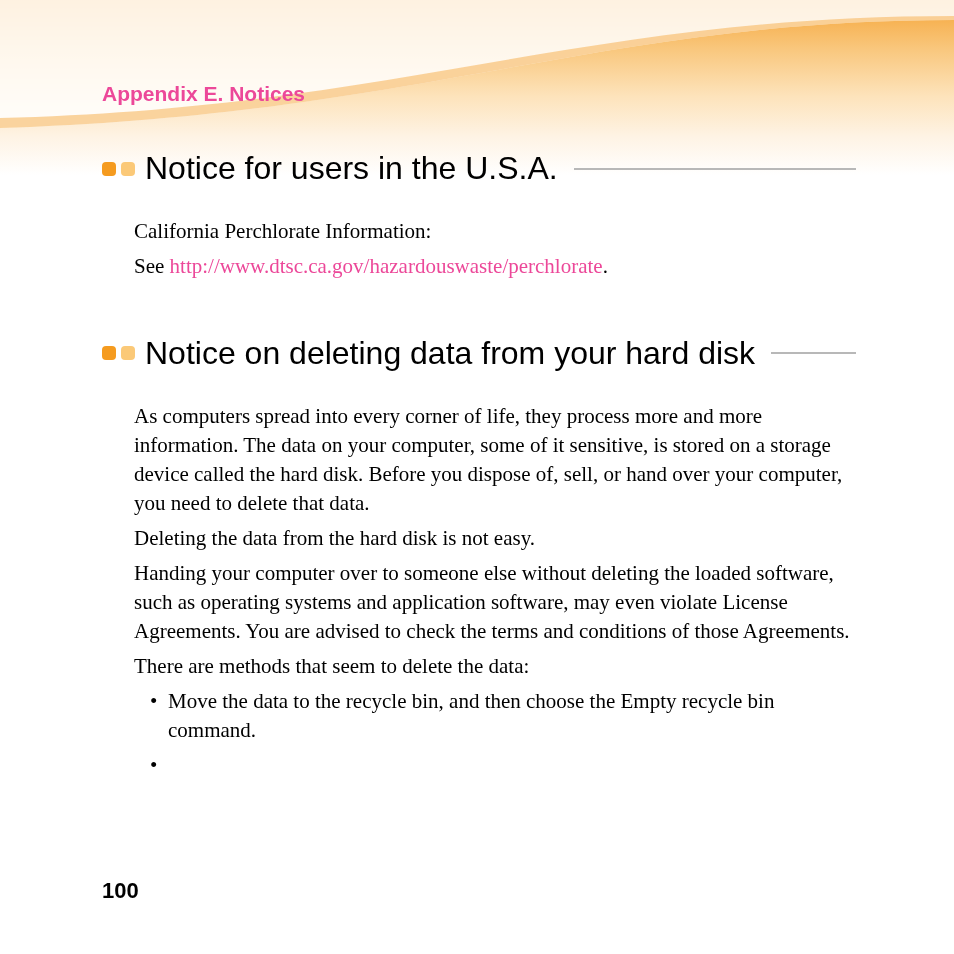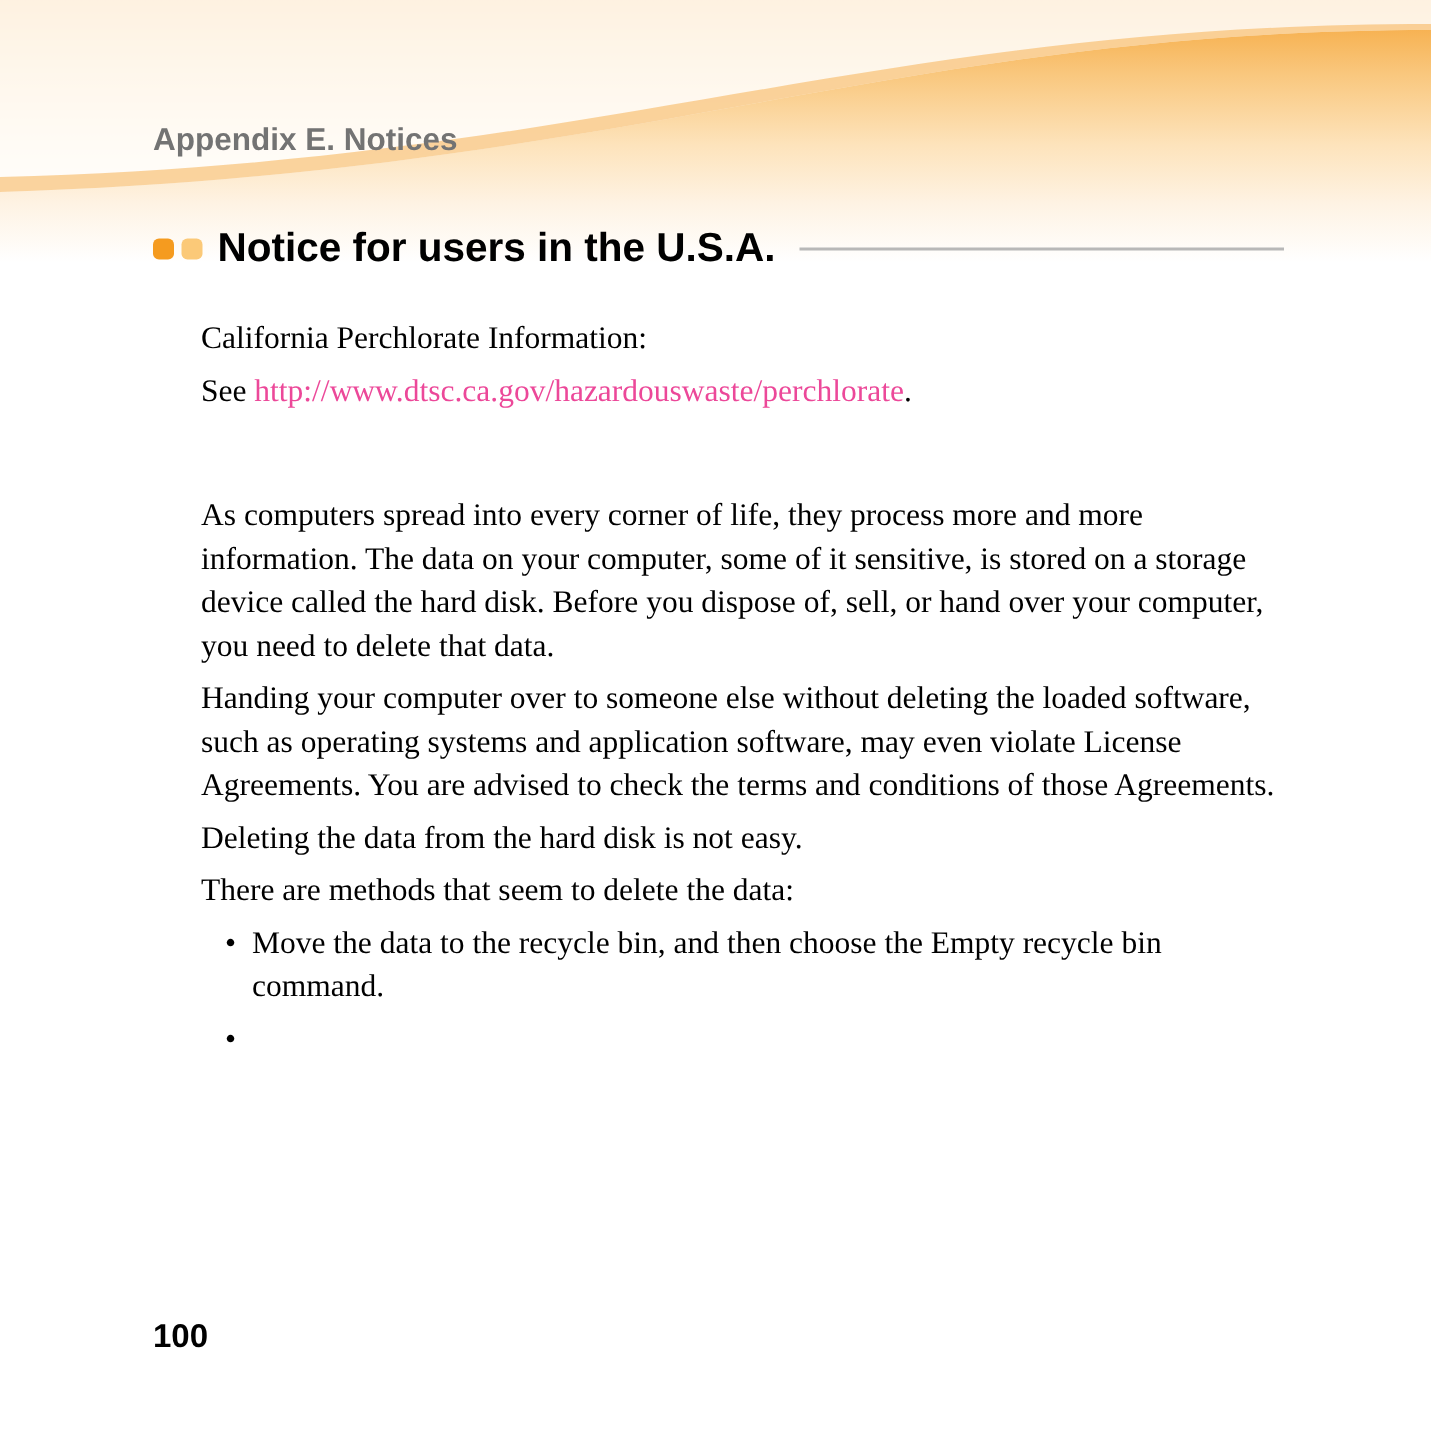--- a/index.html
+++ b/index.html
@@ -24,21 +24,21 @@
       width: 954px; height: 175px;
       z-index: 1;
     }
     .header-title {
       position: absolute;
       top: 82px;
       left: 102px;
       font-family: Arial, Helvetica, sans-serif;
       font-weight: bold;
       font-size: 21px;
-      color: #737373;
+      color: #ec4899;
       z-index: 2;
     }
     .content {
       position: absolute;
       top: 150px;
       left: 102px;
       right: 98px;
       z-index: 2;
     }
     .section-heading {
@@ -53,22 +53,22 @@
       align-items: center;
     }
     .sq {
       width: 14px; height: 14px;
       border-radius: 4px;
     }
     .sq1 { background: #f59b1f; }
     .sq2 { background: #fbc978; }
     .heading-text {
       font-family: Arial, Helvetica, sans-serif;
-      font-weight: bold;
-      font-size: 27px;
+      font-weight: normal;
+      font-size: 32px;
       color: #000;
       white-space: nowrap;
     }
     .heading-line {
       flex: 1;
       height: 2px;
       background: #b8b8b8;
       margin-left: 6px;
     }
     .body-text {
@@ -135,25 +135,33 @@
 
   <div class="body-text">
     <p class="para">California Perchlorate Information:</p>
     <p class="para">
       <span>See </span><span class="link">http://www.dtsc.ca.gov/hazardouswaste/perchlorate</span><span>.</span>
     </p>
   </div>
 
   <div class="section-gap"></div>
 
+  <div class="section-heading">
+    <div class="bullets">
+      <div class="sq sq1"></div>
+      <div class="sq sq2"></div>
+    </div>
+    <div class="heading-text">Notice on deleting data from your hard disk</div>
+    <div class="heading-line"></div>
+  </div>
 
   <div class="body-text">
     <p class="para">As computers spread into every corner of life, they process more and more information. The data on your computer, some of it sensitive, is stored on a storage device called the hard disk. Before you dispose of, sell, or hand over your computer, you need to delete that data.</p>
+    <p class="para">Deleting the data from the hard disk is not easy.</p>
     <p class="para">Handing your computer over to someone else without deleting the loaded software, such as operating systems and application software, may even violate License Agreements. You are advised to check the terms and conditions of those Agreements.</p>
-    <p class="para">Deleting the data from the hard disk is not easy.</p>
     <p class="para">There are methods that seem to delete the data:</p>
     <div class="bullet-list">
       <div class="bullet-item">
         <span class="bullet-dot">•</span>
         <span>Move the data to the recycle bin, and then choose the Empty recycle bin command.</span>
       </div>
       <div class="bullet-item">
         <span class="bullet-dot">•</span>
       </div>
     </div>

